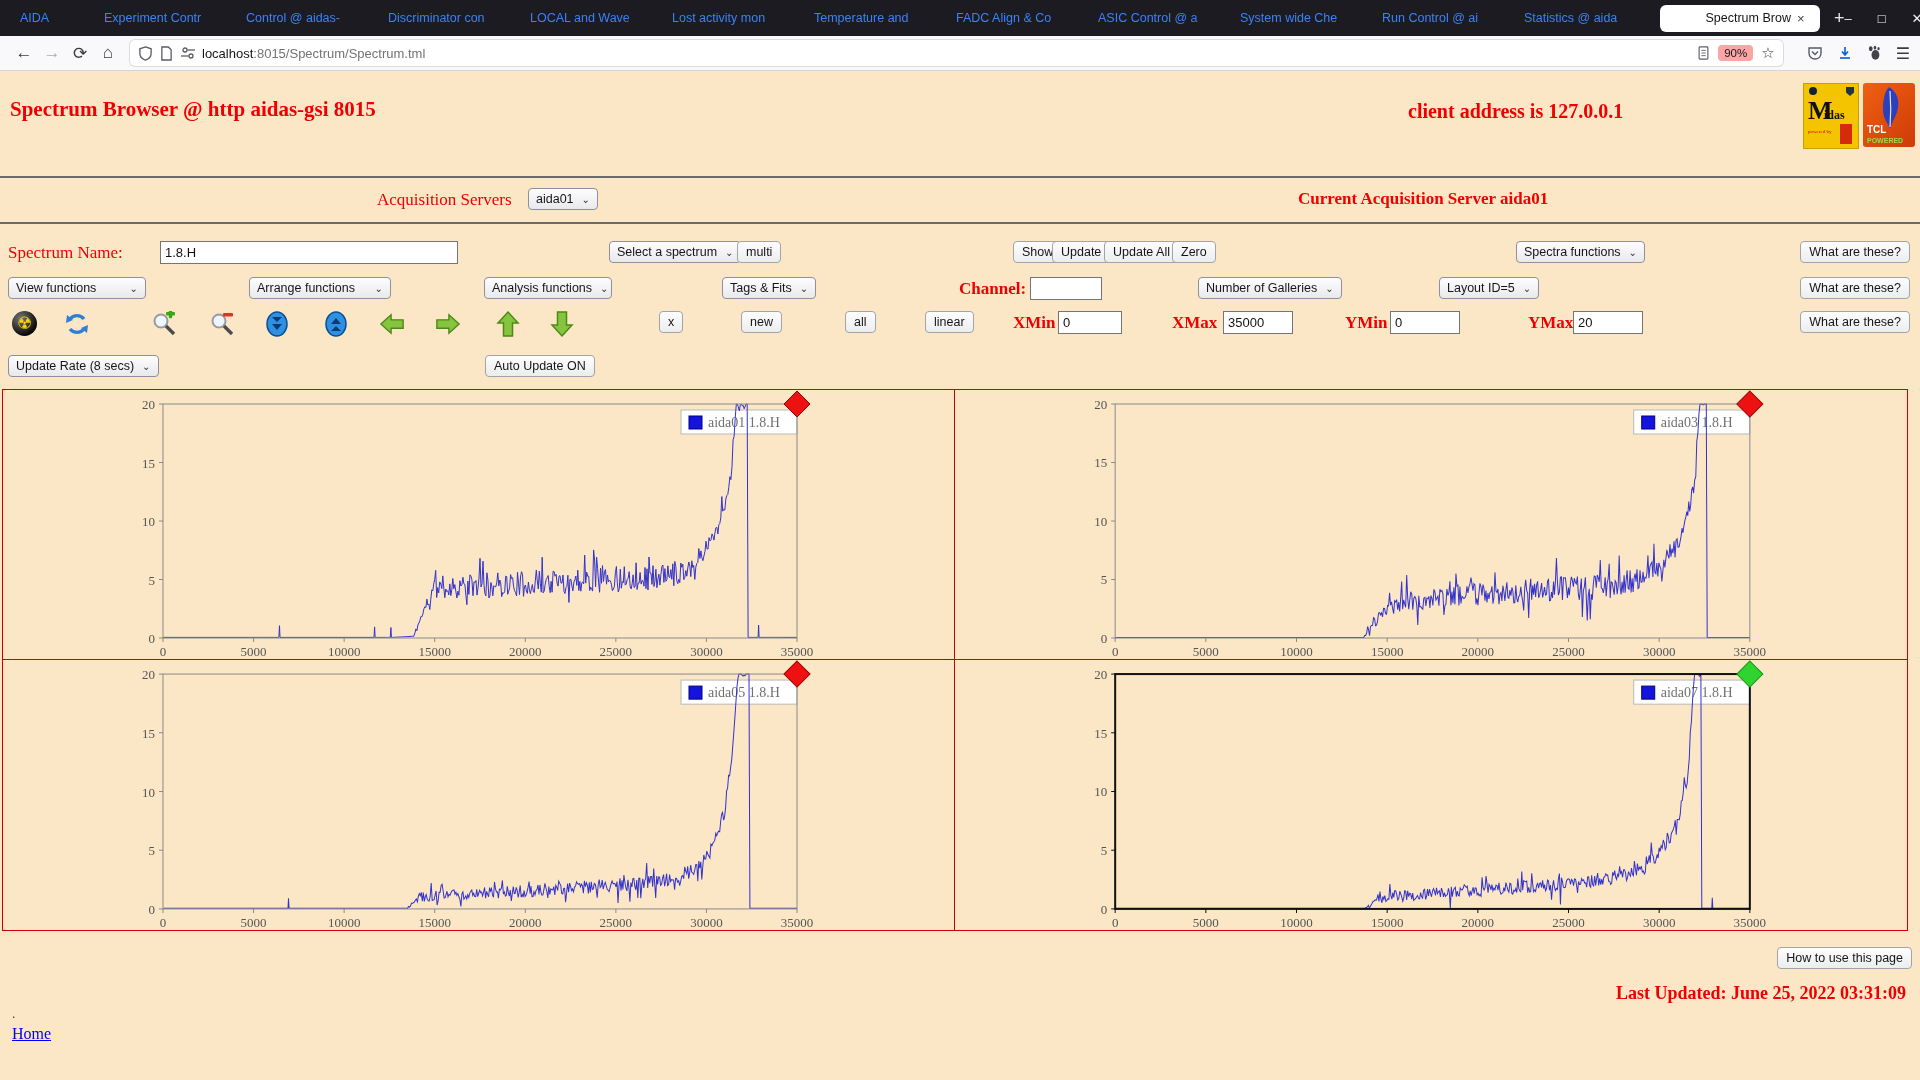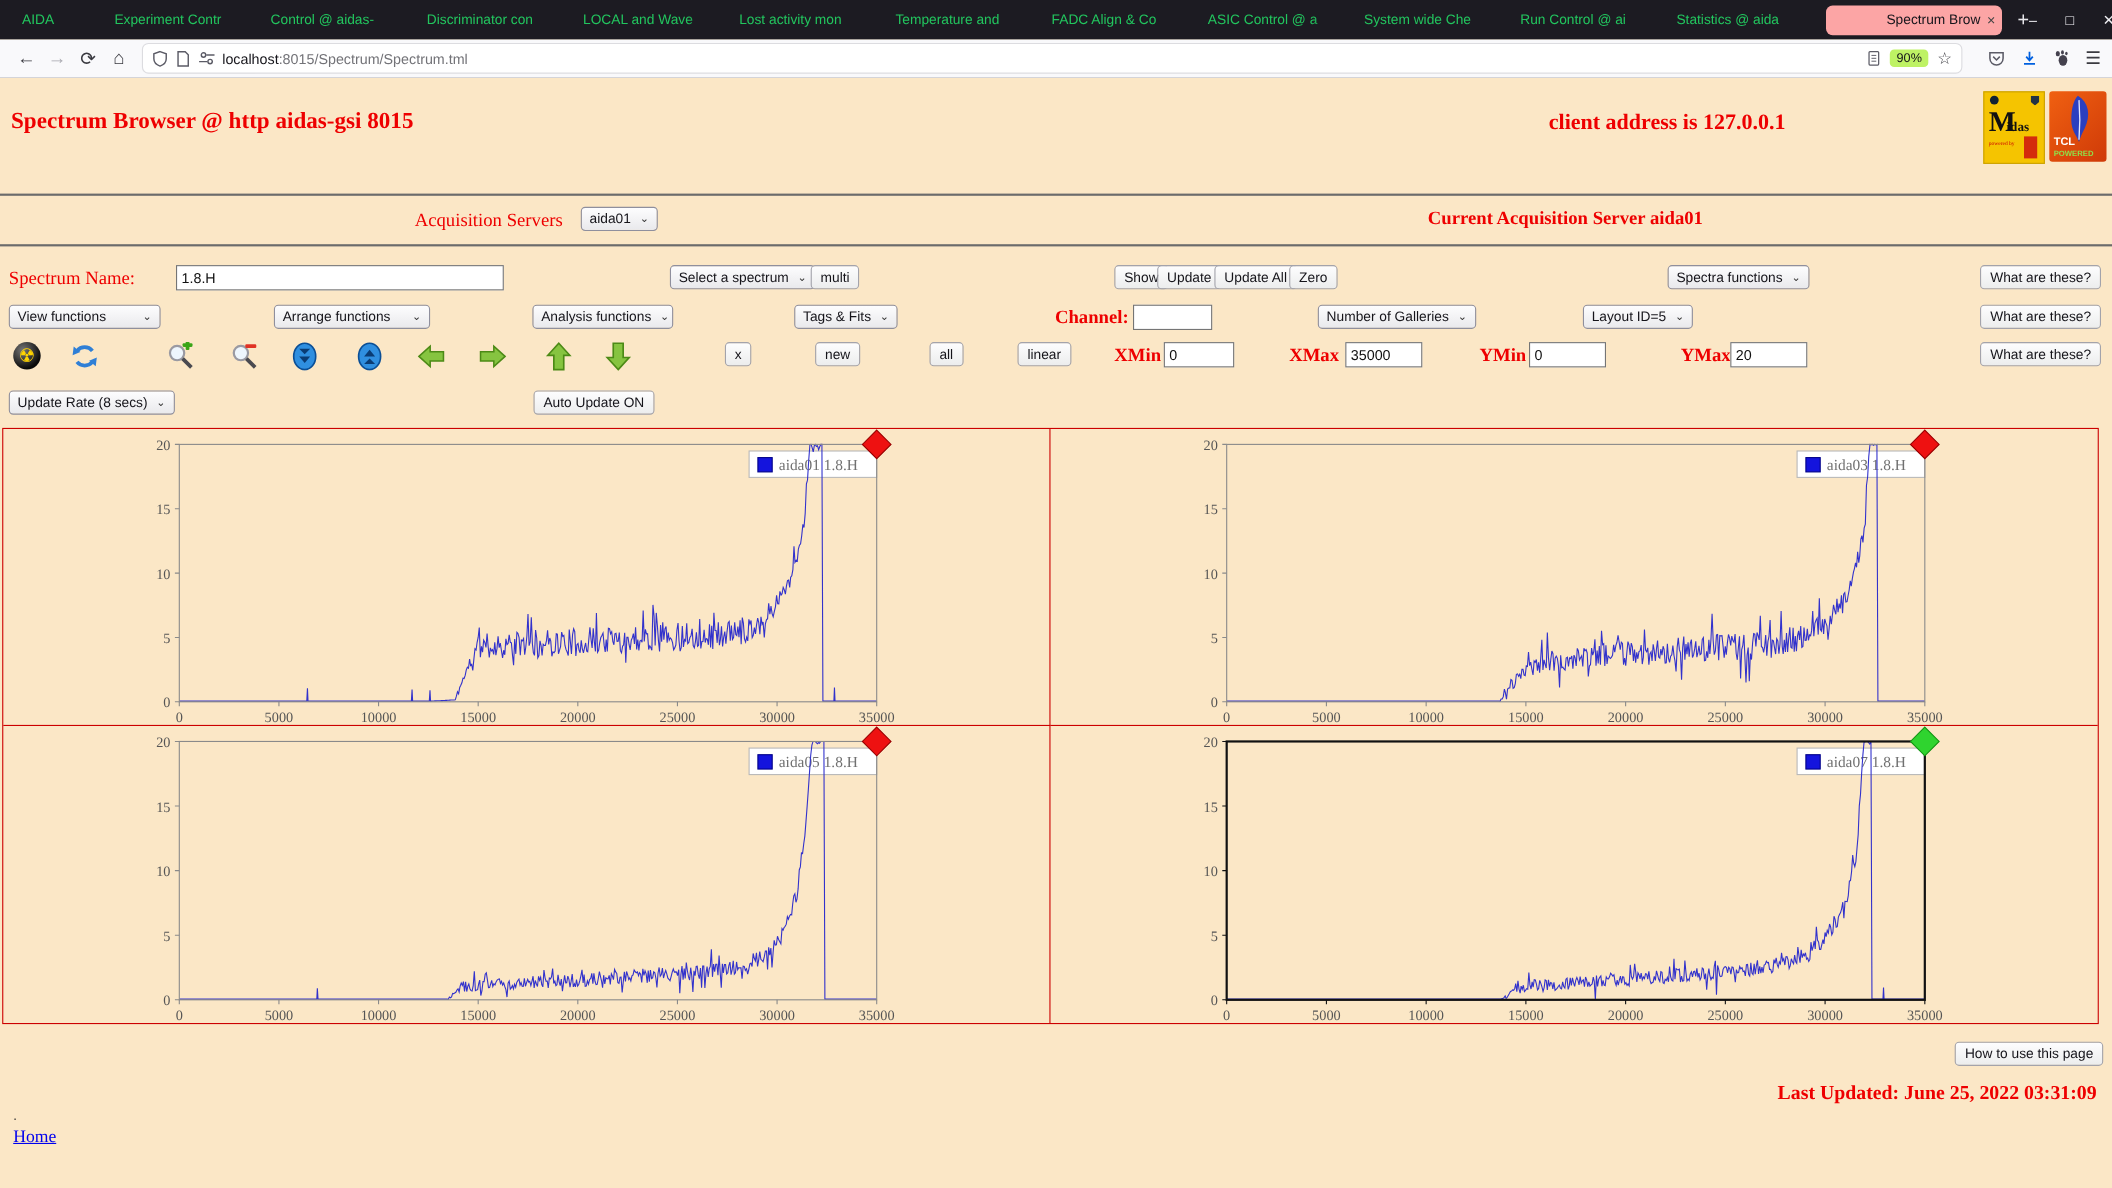--- a/index.html
+++ b/index.html
@@ -1,39 +1,39 @@
 <!DOCTYPE html>
 <html><head>
 <meta charset="utf-8">
 <style>
   html,body{margin:0;padding:0;width:1920px;height:1080px;overflow:hidden;
     font-family:"Liberation Sans",sans-serif;background:#fbe7c6;}
   
   .titlebar{height:36px;background:#1c1b22;display:flex;align-items:center;padding-left:6px;}
   .tabs{display:flex;align-items:center;height:100%;}
-  .tab{width:118px;flex:0 0 auto;margin:4px 4px 4px 8px;padding:6px 6px;color:#22c55e;
+  .tab{width:118px;flex:0 0 auto;margin:4px 4px 4px 8px;padding:6px 6px;color:#3b82f6;
     font-size:12.5px;white-space:nowrap;overflow:hidden;border-radius:6px;
     -webkit-mask-image:linear-gradient(90deg,#000 78%,transparent 98%);
     mask-image:linear-gradient(90deg,#000 78%,transparent 98%);}
   .tab.first{width:60px;}
-  .tab.active{background:#fca5a5;color:#15141a;display:flex;justify-content:flex-end;
+  .tab.active{background:#ffffff;color:#15141a;display:flex;justify-content:center;
     align-items:center;mask-image:none;-webkit-mask-image:none;width:118px;padding-left:36px;}
   .tclose{color:#444;font-size:13px;padding-left:6px;}
   .newtab{color:#e8e8ec;font-size:18px;margin-left:10px;}
   .wincontrols{margin-left:auto;display:flex;gap:26px;color:#f0f0f4;font-size:13px;padding-right:18px;align-items:center;}
   .navbar{height:34px;background:#f9f9fb;border-bottom:1px solid #d4d4d8;display:flex;align-items:center;padding:0 10px;}
   .navico{width:28px;height:26px;display:flex;align-items:center;justify-content:center;
     font-size:17px;color:#3a3a40;border-radius:4px;}
   .navico.dis{color:#a9a9b0;}
   .urlbar{flex:1;height:26px;background:#ffffff;border-radius:5px;margin:0 10px 0 8px;
     display:flex;align-items:center;padding:0 8px;box-shadow:0 0 0 1px #dcdce0;}
   .urltext{font-size:13px;color:#15141a;margin-left:6px;flex:1;}
   .urltext .host{color:#15141a;text-align:center;}
   .urltext .rest{color:#737378;}
-  .zoomchip{background:#bef264;border-radius:4px;font-size:11.5px;color:#15141a;padding:2px 6px;margin:0 8px;}
+  .zoomchip{background:#fca5a5;border-radius:4px;font-size:11.5px;color:#15141a;padding:2px 6px;margin:0 8px;}
   .tbico{margin-left:14px;color:#3a3a40;font-size:16px;display:flex;align-items:center;}
   
   .page{position:relative;height:1010px;background:#fbe7c6;}
   .rser{font-family:"Liberation Serif",serif;color:#ee0000;}
   .h1{position:absolute;left:10px;top:26px;font-size:21px;font-weight:bold;}
   .client{position:absolute;left:1408px;top:29px;font-size:20px;font-weight:bold;}
   .logos{position:absolute;right:5px;top:12px;display:flex;gap:4px;}
   .midaslogo{width:54px;height:64px;background:#f5c400;border:1px solid #caa000;position:relative;font-family:"Liberation Serif",serif;}
   .midaslogo .M{position:absolute;left:4px;top:12px;font-size:26px;font-weight:bold;color:#111;}
   .midaslogo .idas{position:absolute;left:20px;top:24px;font-size:12px;font-weight:bold;color:#111;}

